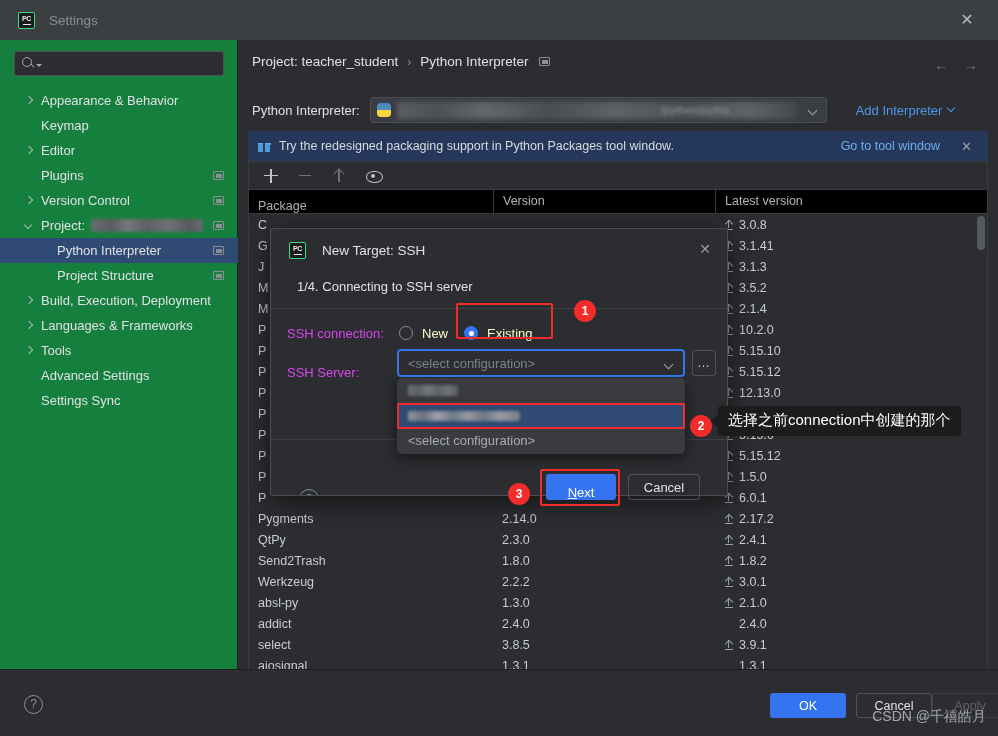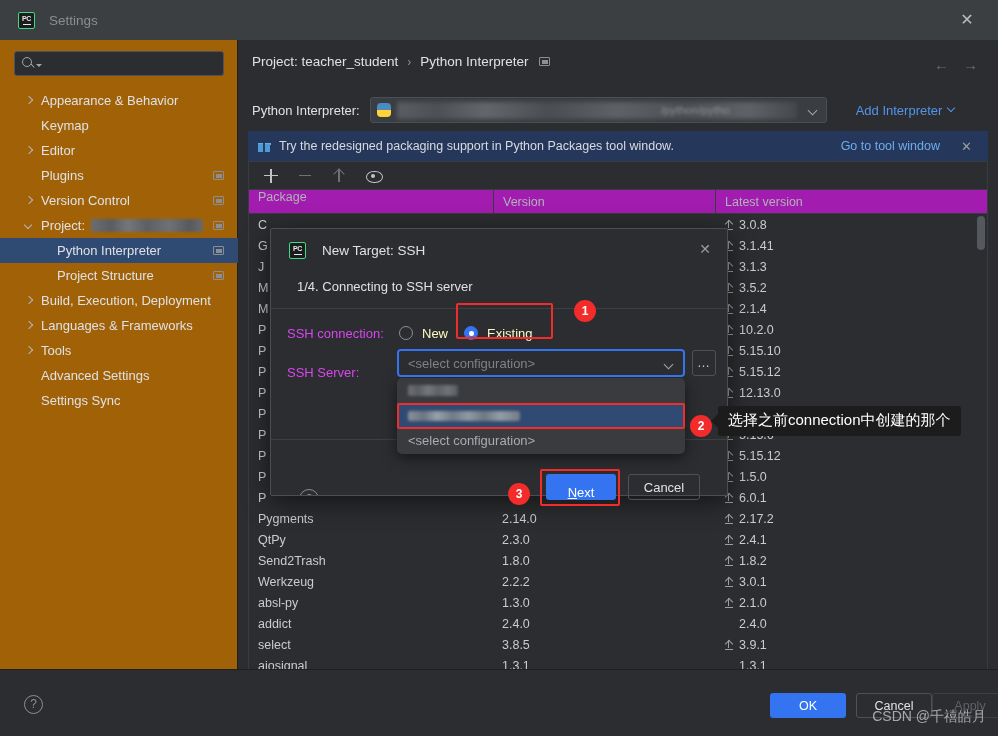--- a/index.html
+++ b/index.html
@@ -37,21 +37,21 @@
   .win-close {
     position: absolute; right: 22px; top: 11px;
     width: 18px; height: 18px;
     color: #b9bcc0; font-size: 16px; line-height: 18px; text-align: center;
     cursor: pointer;
   }
 
   
   .sidebar {
     position: absolute; left: 0; top: 40px; width: 238px; height: 629px;
-    background: #a16207;
+    background: #15803d;
     border-right: 1px solid #1e1f22;
   }
   .search-box {
     position: absolute; left: 14px; top: 11px; width: 210px; height: 25px;
     background: #2b2d30; border: 1px solid #4e5157; border-radius: 3px;
     display: flex; align-items: center;
   }
   .search-icon {
     margin-left: 7px; width: 13px; height: 13px; position: relative;
   }
@@ -239,22 +239,22 @@
     background: #c0c3c7; border-radius: 50%;
   }
 
   
   .pkg-table {
     position: absolute; left: 10px; top: 149px; width: 740px; height: 510px;
     border: 1px solid #393b3f;
     overflow: hidden;
   }
   .pkg-head {
-    display: flex; height: 24px; align-items: flex-start;
-    border-bottom: 1px solid #393b3f; background: #a21caf;
+    display: flex; height: 24px; align-items: flex-end;
+    border-bottom: 1px solid #393b3f; background: #000000;
     font-size: 12.5px; color: #b0b3b7;
   }
   .col-pkg { width: 244px; padding-left: 9px; }
   .col-ver { width: 222px; padding-left: 9px; border-left: 1px solid #393b3f; height: 24px; line-height: 24px; }
   .col-lat { width: 272px; padding-left: 9px; border-left: 1px solid #393b3f; height: 24px; line-height: 24px; }
   .pkg-body { position: relative; }
   .pkg-row {
     display: flex; height: 21px; align-items: center;
     font-size: 12.5px; color: #c9ccd0;
   }

